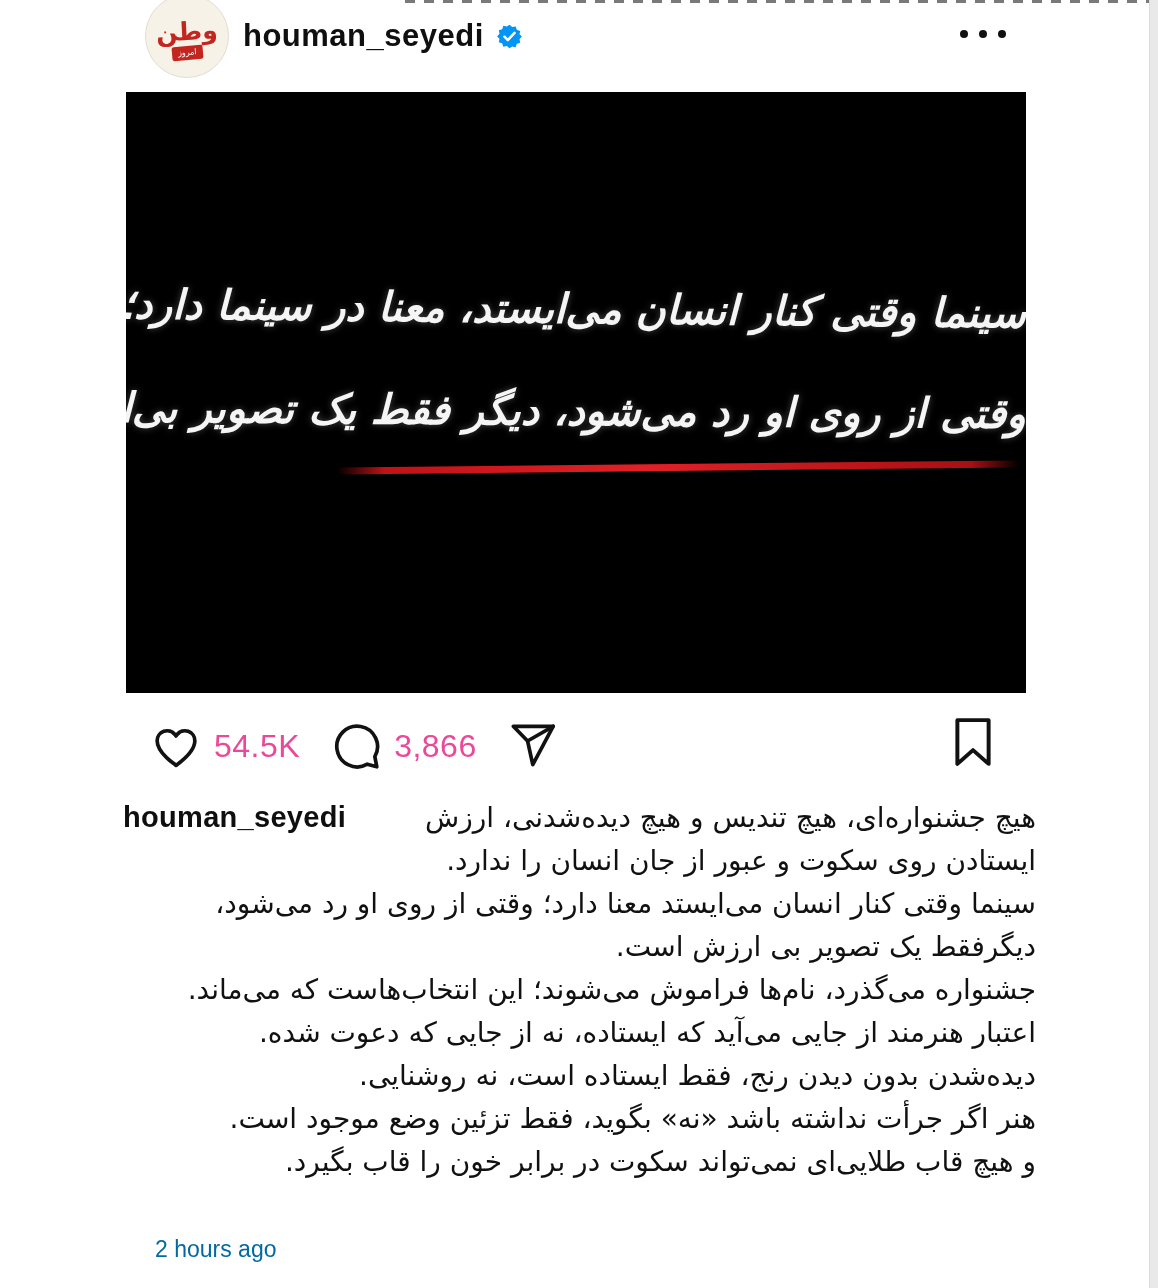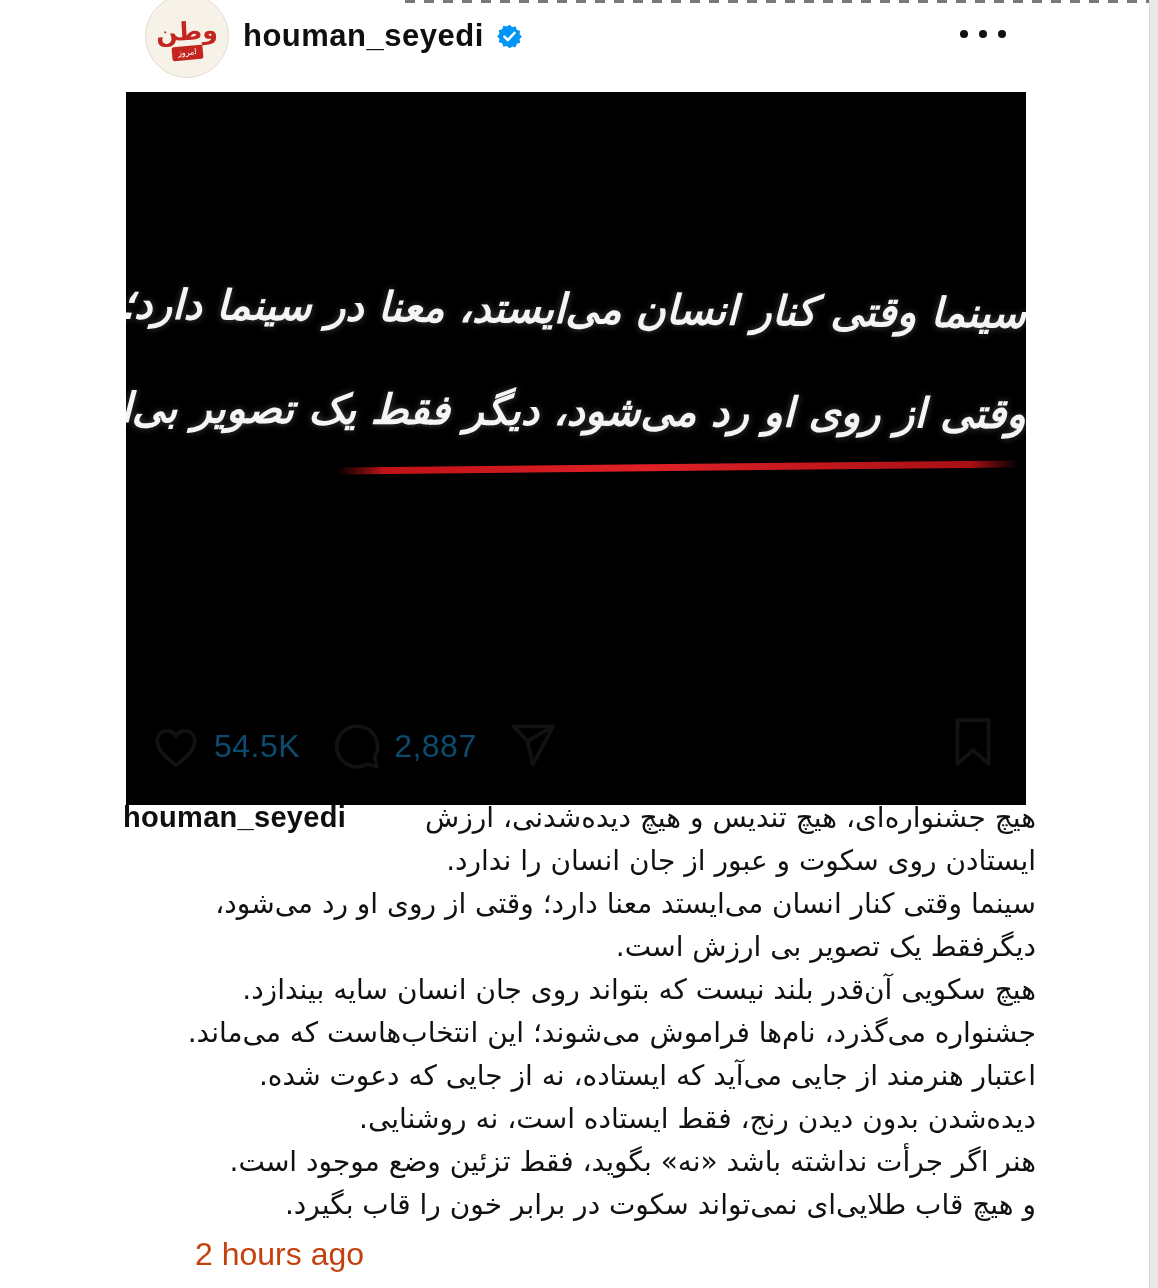--- a/index.html
+++ b/index.html
@@ -26,47 +26,47 @@
   .avatar-ribbon { background:#c3261f; color:#fff; font-size:8px; line-height:12px;
     padding:1px 6px; border-radius:2px; transform:rotate(-5deg); margin-top:2px;
     font-family:"DejaVu Sans", sans-serif; }
   .username-row { position:absolute; left:243px; top:18px; display:flex; align-items:center; }
   .username { font-size:31px; font-weight:bold; color:#0f0f0f; letter-spacing:.5px; }
   .verified { width:27px; height:27px; margin-left:12px; }
   .more-dots { position:absolute; left:960px; top:30px; display:flex; gap:11px; cursor:pointer; }
   .more-dots i { width:8px; height:8px; background:#111; border-radius:50%; display:block; }
 
   
-  .post-image { position:absolute; left:126px; top:92px; width:900px; height:713px;
+  .post-image { position:absolute; left:126px; top:92px; width:900px; height:601px;
     background:#000; overflow:hidden; }
   .cal-line { position:absolute; width:100%; text-align:center; color:#f5f5f5;
     font-family:"DejaVu Sans", sans-serif; font-style:italic; font-weight:bold;
     direction:rtl; text-shadow:0 0 7px rgba(255,255,255,.28); white-space:nowrap; }
   .cal-1 { top:193px; left:0; font-size:41px; transform:rotate(0.6deg); }
   .cal-2 { top:295px; left:0; font-size:41px; transform:rotate(0.4deg); }
   .red-underline { position:absolute; left:211px; top:372px; width:682px; height:7px;
     transform:rotate(-0.6deg); border-radius:4px;
     background:linear-gradient(90deg, rgba(160,10,16,0) 0%, #c01217 7%, #e02127 45%, #a80f14 93%, rgba(160,10,16,0) 100%); }
 
   
   .actions { position:absolute; left:150px; top:714px; height:64px; display:flex; align-items:center; }
   .actions svg { display:block; }
-  .count { font-size:32px; color:#0c4a6e; font-weight:500; margin-left:12px; letter-spacing:.5px; }
+  .count { font-size:32px; color:#ec4899; font-weight:500; margin-left:12px; letter-spacing:.5px; }
   .act-group { display:flex; align-items:center; margin-right:30px; }
   .bookmark { position:absolute; left:948px; top:714px; }
 
   
   .caption { position:absolute; left:123px; top:796px; width:913px;
     font-family:"DejaVu Sans", sans-serif; font-size:28px; color:#111;
     line-height:43px; text-align:right; }
   .cap-p { direction:rtl; unicode-bidi:plaintext; }
   .cap-user { float:left; direction:ltr; font-family:"Liberation Sans", sans-serif;
     font-weight:bold; color:#0f0f0f; font-size:29px; margin-right:14px; letter-spacing:.3px; }
 
-  .timestamp { position:absolute; left:155px; top:1236px; font-size:32px; color:#c2410c;margin-left:40px; }
+  .timestamp { position:absolute; left:155px; top:1236px; font-size:23px; color:#0369a1; }
 </style>
 </head>
 <body>
 
 <div class="top-dashes"></div>
 <div class="scroll-strip"></div>
 
 <div class="header">
   <div class="avatar">
     <span class="avatar-title">وطن</span>
@@ -96,41 +96,40 @@
   <div class="act-group">
     <svg width="52" height="52" viewBox="0 0 24 24">
       <path d="M12 20.8S3.3 15.4 3.3 9.6a4.6 4.6 0 0 1 8.2-2.9L12 7.4l.5-.7a4.6 4.6 0 0 1 8.2 2.9c0 5.8-8.7 11.2-8.7 11.4z" fill="none" stroke="#121212" stroke-width="1.7" stroke-linejoin="round"></path>
     </svg>
     <span class="count">54.5K</span>
   </div>
   <div class="act-group">
     <svg width="52" height="52" viewBox="0 0 24 24">
       <path d="M20.7 16.9A9.4 9.4 0 1 0 17.2 20.4L21.6 21.6 20.7 16.9Z" fill="none" stroke="#121212" stroke-width="1.7" stroke-linejoin="round"></path>
     </svg>
-    <span class="count">2,887</span>
+    <span class="count">3,866</span>
   </div>
   <div class="act-group" style="margin-right:0">
     <svg width="52" height="52" viewBox="0 0 24 24">
       <g fill="none" stroke="#121212" stroke-width="1.7" stroke-linecap="round" stroke-linejoin="round">
         <path d="M21.3 2.9 9.5 9.7"></path>
         <path d="M11.9 20.6 21.3 2.9H2.9l6.6 6.8 2.4 10.9Z"></path>
       </g>
     </svg>
   </div>
 </div>
 <svg class="bookmark" width="50" height="56" viewBox="0 0 24 26">
   <path d="M4.5 2.5h15v21l-7.5-6.6-7.5 6.6z" fill="none" stroke="#121212" stroke-width="1.9" stroke-linejoin="round"></path>
 </svg>
 
 <div class="caption">
   <div class="cap-p" dir="rtl">
     <b class="cap-user">houman_seyedi</b><span>هیچ جشنواره‌ای، هیچ تندیس و هیچ دیده‌شدنی، ارزش ایستادن روی سکوت و عبور از جان انسان را ندارد.</span>
   </div>
   <div class="cap-p" dir="rtl">سینما وقتی کنار انسان می‌ایستد معنا دارد؛ وقتی از روی او رد می‌شود، دیگرفقط یک تصویر بی ارزش است.</div>
-  <div class="cap-p" dir="rtl">هیچ سکویی آن‌قدر بلند نیست که بتواند روی جان انسان سایه بیندازد.</div>
   <div class="cap-p" dir="rtl">جشنواره می‌گذرد، نام‌ها فراموش می‌شوند؛ این انتخاب‌هاست که می‌ماند.</div>
   <div class="cap-p" dir="rtl">اعتبار هنرمند از جایی می‌آید که ایستاده، نه از جایی که دعوت شده.</div>
   <div class="cap-p" dir="rtl">دیده‌شدن بدون دیدن رنج، فقط ایستاده است، نه روشنایی.</div>
   <div class="cap-p" dir="rtl">هنر اگر جرأت نداشته باشد «نه» بگوید، فقط تزئین وضع موجود است.</div>
   <div class="cap-p" dir="rtl">و هیچ قاب طلایی‌ای نمی‌تواند سکوت در برابر خون را قاب بگیرد.</div>
 </div>
 
 <div class="timestamp">2 hours ago</div>
 
 </body></html>

